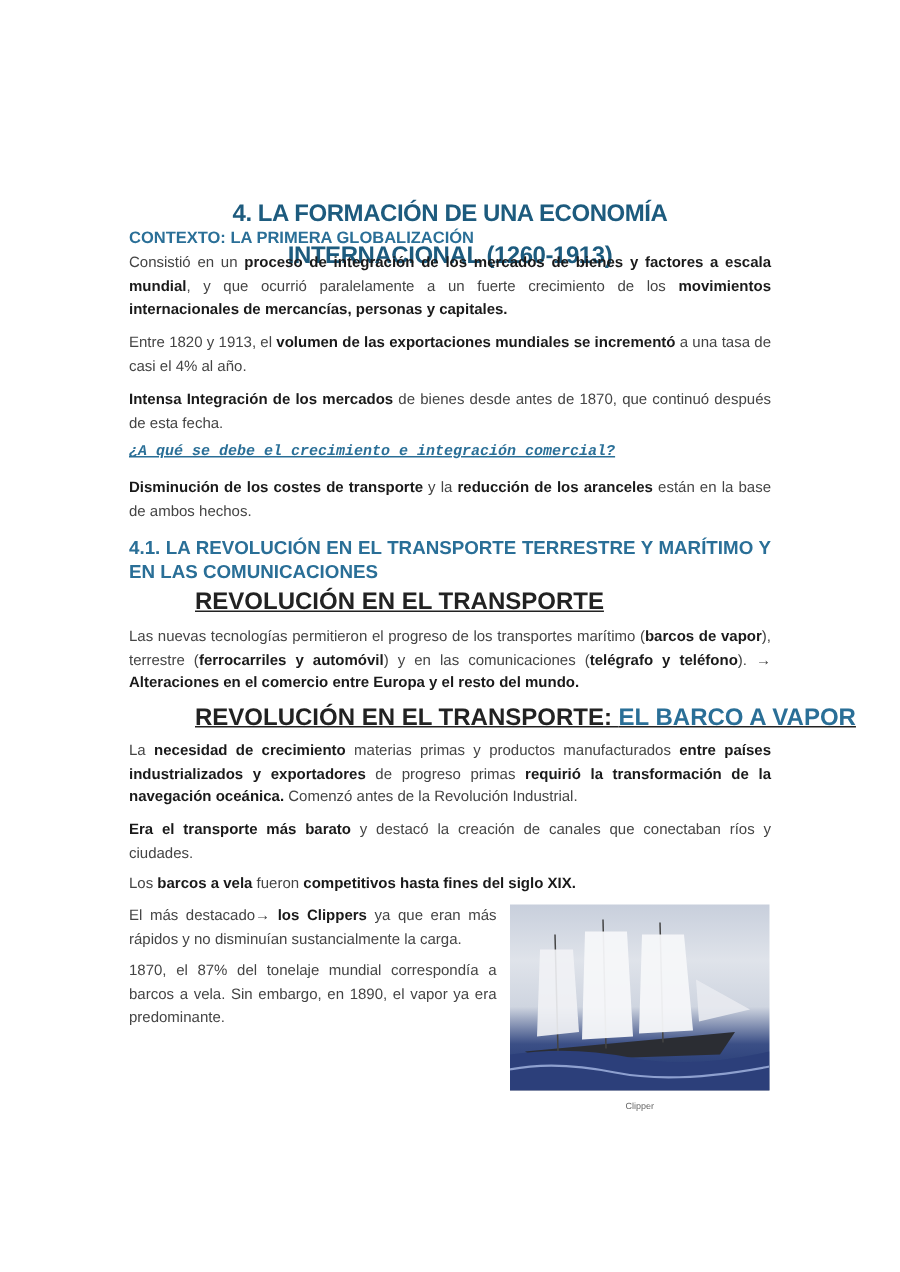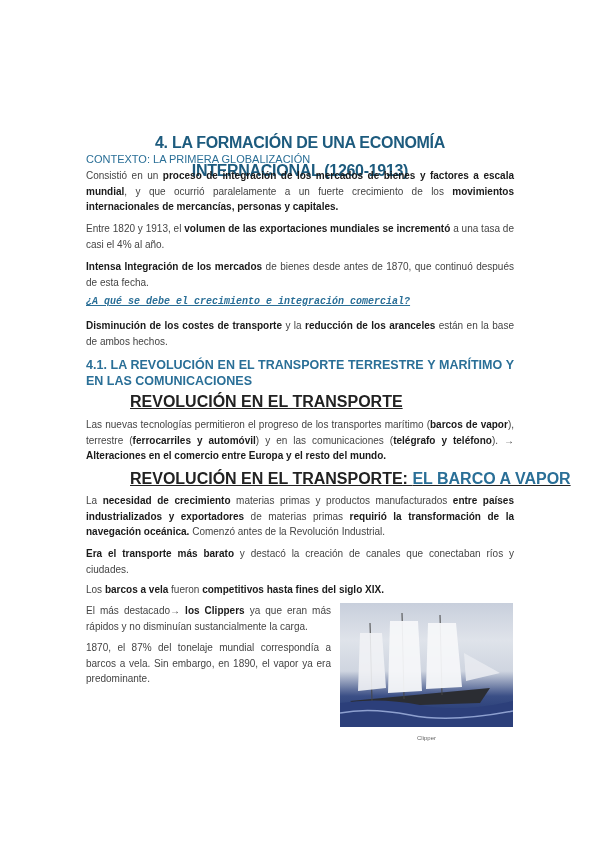--- a/index.html
+++ b/index.html
@@ -1,18 +1,18 @@
 <!DOCTYPE html>
 <html><head>
 <meta charset="utf-8">
 <style>
   html,body{margin:0;padding:0;background:#ffffff;}
   body{width:600px;height:848px;position:relative;overflow:hidden;font-family:"Liberation Sans",sans-serif;color:#3a3a3a;}
   .title{position:absolute;left:60px;top:89px;width:480px;text-align:center;color:#1d5b7e;font-weight:bold;font-size:16px;line-height:28px;letter-spacing:-0.3px;margin-top:40px;}
-  .h2{position:absolute;left:86px;color:#2a6f97;font-weight:normal;font-size:11px;}
+  .h2{position:absolute;left:86px;color:#2a6f97;font-weight:bold;font-size:11px;}
   .h2b{position:absolute;left:86px;width:428px;color:#2a6f97;font-weight:bold;font-size:12.5px;line-height:16px;text-align:justify;}
   .p{position:absolute;left:86px;width:428px;font-size:10px;line-height:15.5px;text-align:justify;color:#444;}
   .p b{color:#1a1a1a;}
   .q{position:absolute;left:86px;font-size:10px;font-style:italic;font-weight:bold;color:#2a6f97;text-decoration:underline;font-family:Liberation Mono, monospace;}
   .sub{position:absolute;left:86px;font-size:16px;font-weight:bold;color:#222;text-decoration:underline;padding-left:44px;}
   .sub .link{color:#2a6f97;}
   .img{position:absolute;left:340px;top:603px;width:173px;height:124px;overflow:hidden;
     background:linear-gradient(180deg,#c8cfdc 0%,#dfe3ea 30%,#cfd5e0 55%,#3b4f86 75%,#2a3f78 88%,#1f2e60 100%);}
   .cap{position:absolute;left:340px;top:735px;width:173px;text-align:center;font-size:6px;color:#666;}
 </style>
@@ -50,21 +50,21 @@
 
 <div class="p" style="top:417px;">
   <span>Las nuevas tecnologías permitieron el progreso de los transportes marítimo (</span><b>barcos de vapor</b><span>), terrestre (</span><b>ferrocarriles y automóvil</b><span>) y en las comunicaciones (</span><b>telégrafo y teléfono</b><span>). → </span><b>Alteraciones en el comercio entre Europa y el resto del mundo.</b>
 </div>
 
 <div class="sub" style="top:470px;">
   <span>REVOLUCIÓN EN EL TRANSPORTE: </span><span class="link">EL BARCO A VAPOR</span>
 </div>
 
 <div class="p" style="top:493px;">
-  <span>La </span><b>necesidad de crecimiento</b><span> materias primas y productos manufacturados </span><b>entre países industrializados y exportadores</b><span> de materias primas </span><b>requirió la transformación de la navegación oceánica.</b><span> Comenzó antes de la Revolución Industrial.</span>
+  <span>La </span><b>necesidad de crecimiento</b><span> materias primas y productos manufacturados </span><b>entre países industrializados y exportadores</b><span> de progreso primas </span><b>requirió la transformación de la navegación oceánica.</b><span> Comenzó antes de la Revolución Industrial.</span>
 </div>
 
 <div class="p" style="top:546px;">
   <b>Era el transporte más barato</b><span> y destacó la creación de canales que conectaban ríos y ciudades.</span>
 </div>
 
 <div class="p" style="top:582px;">
   <span>Los </span><b>barcos a vela</b><span> fueron </span><b>competitivos hasta fines del siglo XIX.</b>
 </div>
 

